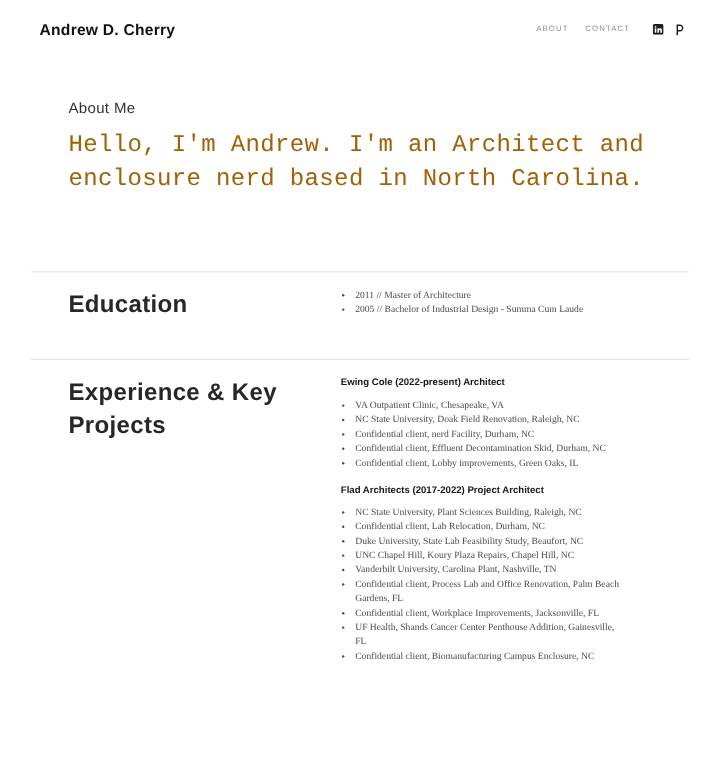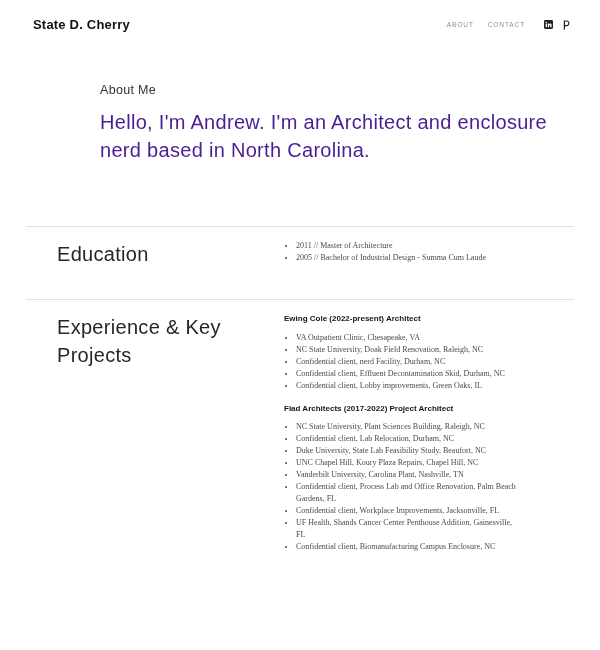--- a/index.html
+++ b/index.html
@@ -19,53 +19,53 @@
     cursor:pointer;
   }
   .header-nav { display:flex; align-items:center; gap:14px; }
   .nav-link {
     font-size:6.5px; letter-spacing:.9px; color:#8e8e8e;
     text-transform:uppercase; text-decoration:none; cursor:pointer;
   }
   .social-icons { display:flex; align-items:center; gap:9px; margin-left:5px; }
   .social-icons span { display:inline-flex; cursor:pointer; }
   
-  .about-section { padding:51px 30px 62px 57px;margin-left:43px; }
+  .about-section { padding:51px 30px 62px 57px; }
   .about-label { font-size:12.5px; color:#333; letter-spacing:.3px; }
   .intro-text {
     margin-top:11px; font-size:20px; line-height:28px; font-weight:400;
-    color:#4c1d95; letter-spacing:.3px; max-width:515px;
+    color:#a16207; letter-spacing:.3px; max-width:515px;font-family:Liberation Mono, monospace;
   }
   
   .divider { border-top:1px solid #e2e2e2; margin:0 26px; }
   .section-row { display:flex; padding:13px 0 31px 31px; margin:0 26px; }
   .section-row.experience { padding-bottom:0; }
   .section-left { width:227px; flex:0 0 227px; }
   .section-heading {
-    font-size:20px; line-height:28px; font-weight:400;
+    font-size:20px; line-height:28px; font-weight:700;
     color:#272727; letter-spacing:.3px;
   }
   .section-right { width:236px; flex:0 0 236px; }
   .entry + .entry { margin-top:11px; }
   .entry-title {
     font-size:8px; font-weight:700; color:#161616; line-height:12.5px;
     margin-bottom:6px;
   }
   .entry ul {
     list-style:disc; padding-left:12px;
     font-family:"Liberation Serif", serif;
     font-size:8px; line-height:12px; color:#4a4a4a;
   }
   .entry li { padding:0; }
 </style>
 </head>
 <body>
 
 <header class="site-header">
-  <div class="site-title">State D. Cherry</div>
+  <div class="site-title">Andrew D. Cherry</div>
   <nav class="header-nav">
     <a class="nav-link">About</a>
     <a class="nav-link">Contact</a>
     <span class="social-icons">
       <span>
         <svg width="9" height="9" viewBox="0 0 9 9">
           <rect width="9" height="9" rx="1.4" fill="#1f1f1f"></rect>
           <rect x="1.6" y="3.6" width="1.3" height="3.6" fill="#fff"></rect>
           <rect x="1.6" y="1.8" width="1.3" height="1.2" fill="#fff"></rect>
           <path d="M3.8 3.6h1.3v.6c.3-.5.9-.8 1.5-.6.7.2 1 .8 1 1.6v2H6.2V5.5c0-.4-.2-.6-.5-.6s-.6.2-.6.6v1.7H3.8z" fill="#fff"></path>

